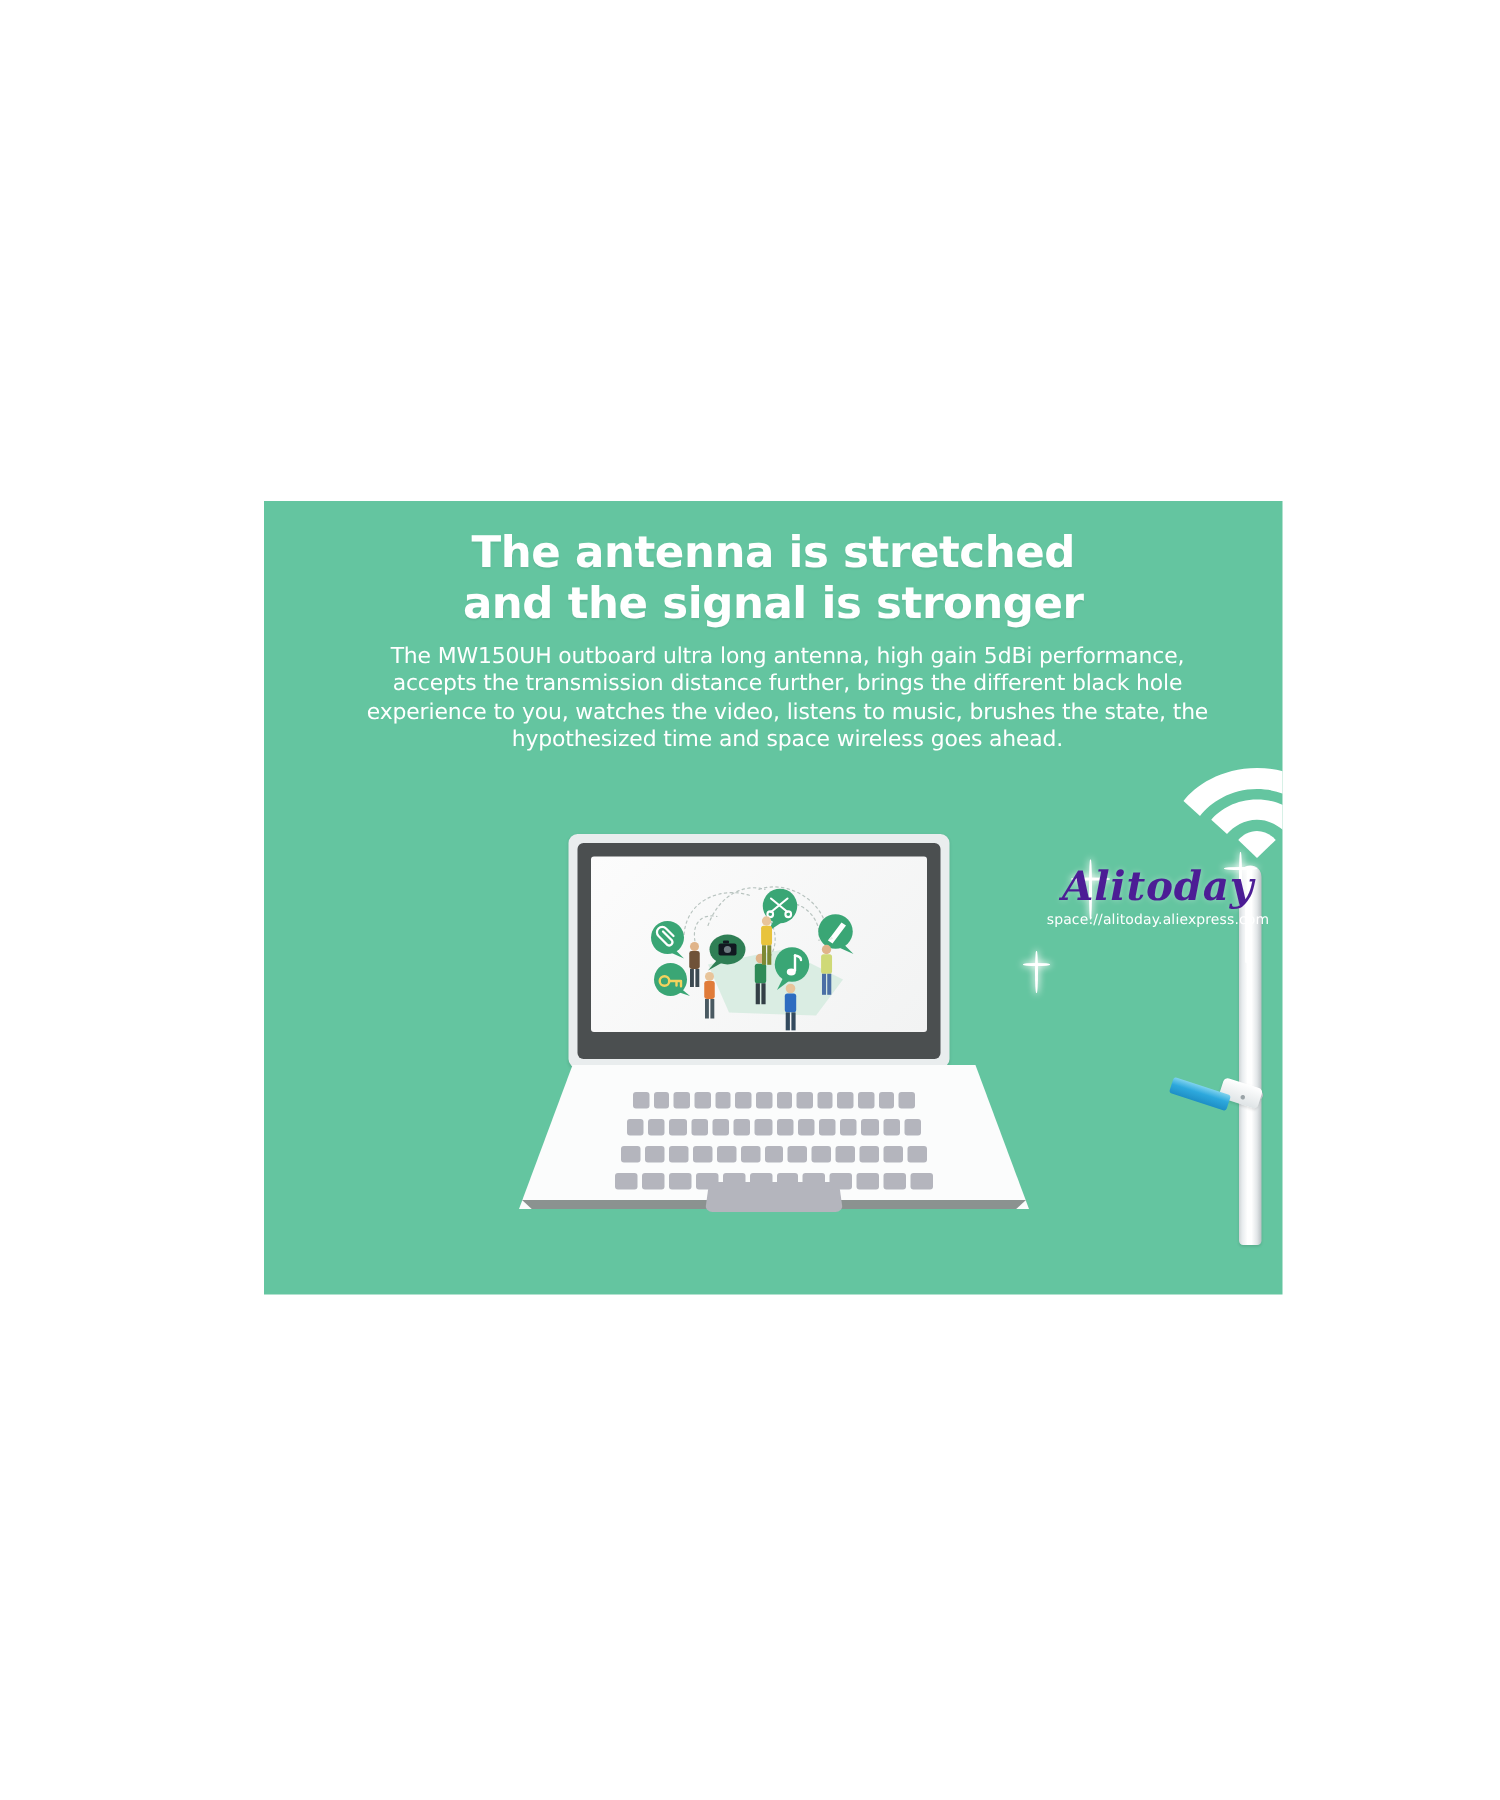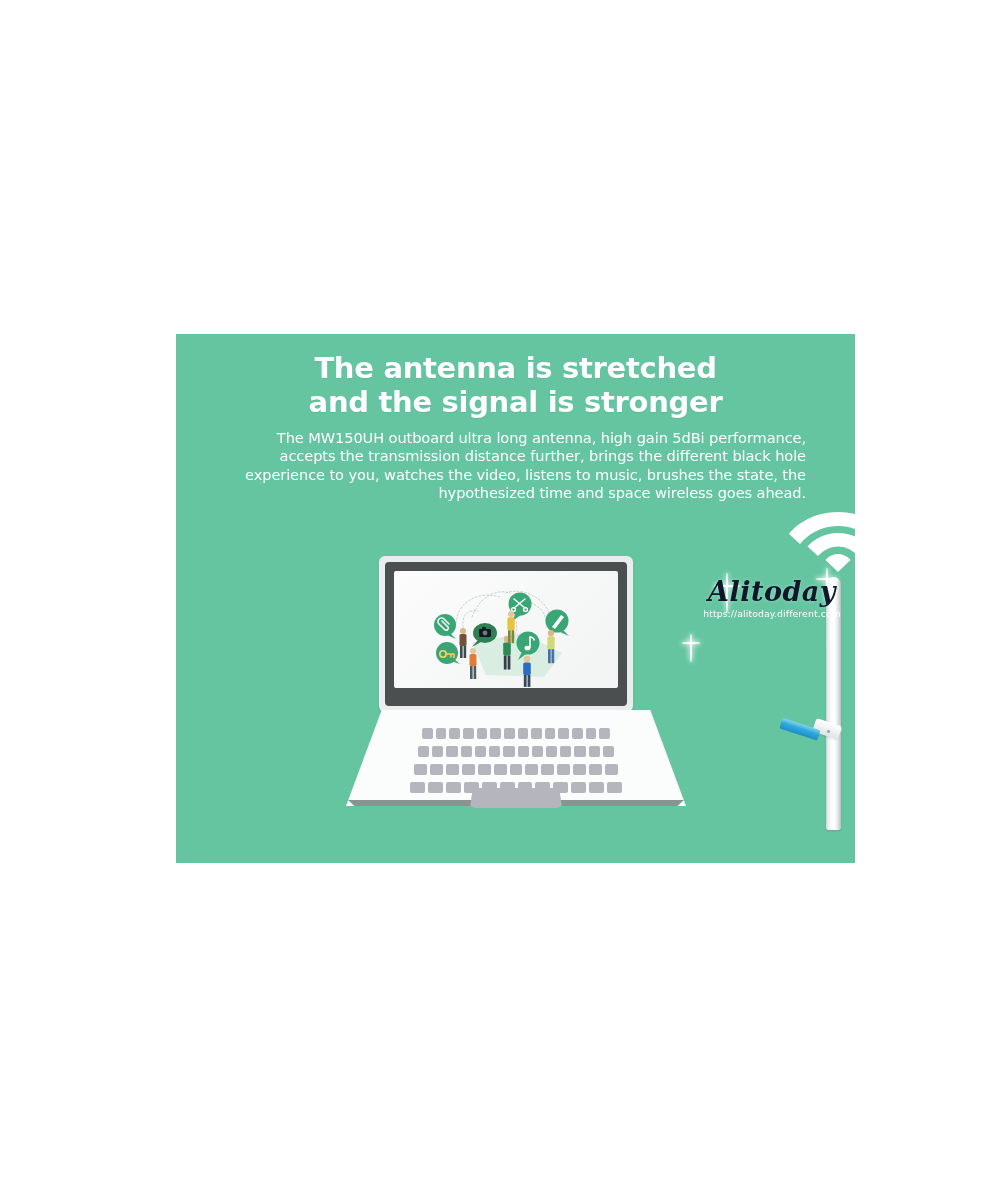--- a/index.html
+++ b/index.html
@@ -50,21 +50,21 @@
     position: absolute;
     left: 68px;
     top: 95px;
     width: 562px;
     color: #ffffff;
     font-family: "DejaVu Sans", sans-serif;
     font-weight: normal;
     font-size: 14.6px;
     line-height: 18.4px;
     letter-spacing: -0.1px;
-    text-align: right;
+    text-align: center;
   }
 
   
   #wifi-icon {
     position: absolute;
     left: 612px;
     top: 170px;
     width: 100px;
     height: 68px;
   }
@@ -138,21 +138,21 @@
 
   
   #brand-block {
     position: absolute;
     left: 513px;
     top: 243px;
     width: 166px;
     text-align: center;
   }
   #brand-name {
-    color: #0f172a;
+    color: #4c1d95;
     font-family: "DejaVu Serif", serif;
     font-style: italic;
     font-weight: bold;
     font-size: 27px;
     line-height: 30px;
     letter-spacing: 0.5px;
     text-shadow: 0 0 4px rgba(255,255,255,0.35);
   }
   #brand-url {
     margin-top: 1px;
@@ -301,21 +301,21 @@
   <div id="usb-body"></div>
   <div id="usb-connector"></div>
   <div id="usb-led"></div>
 
   <div class="sparkle" id="sparkle-1"></div>
   <div class="sparkle" id="sparkle-2"></div>
   <div class="sparkle" id="sparkle-3"></div>
 
   <div id="brand-block">
     <div id="brand-name">Alitoday</div>
-    <div id="brand-url">https://alitoday.different.com</div>
+    <div id="brand-url">space://alitoday.aliexpress.com</div>
   </div>
 
   <div id="laptop">
 
     <div id="laptop-lid">
       <div id="laptop-bezel">
         <div id="laptop-screen">
 
           <svg id="screen-illustration" viewBox="0 0 224 117" xmlns="http://www.w3.org/2000/svg">
 

